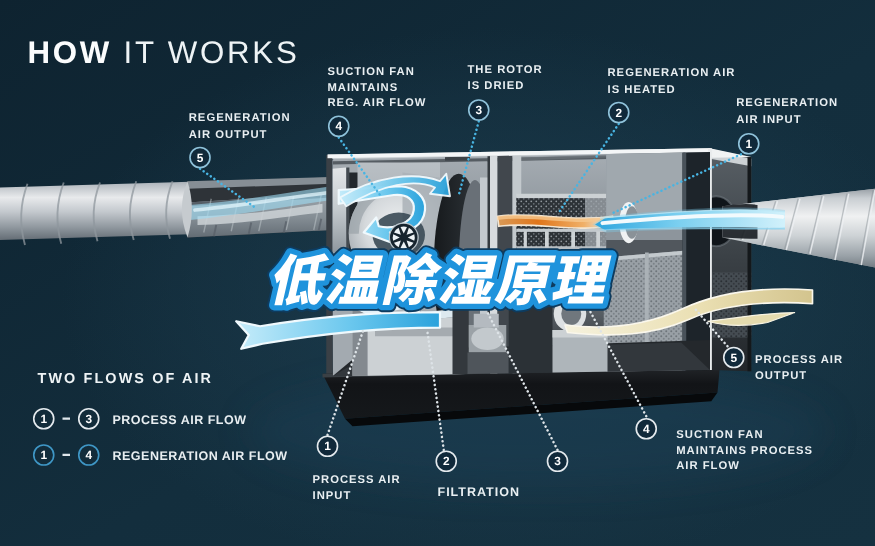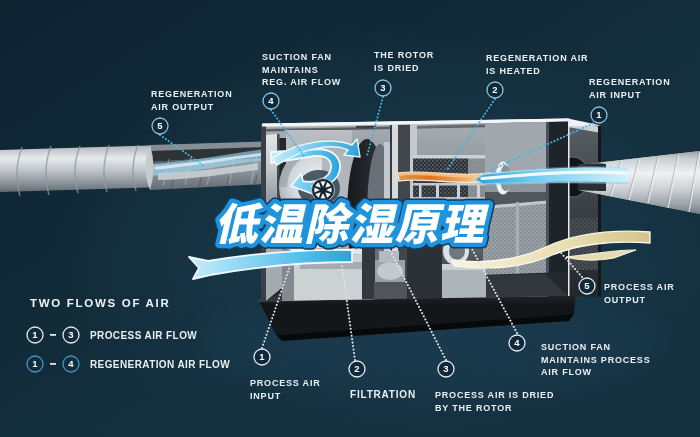--- a/index.html
+++ b/index.html
@@ -343,28 +343,28 @@
 <circle cx="587" cy="286" r="8" fill="#10293a" stroke="#e4eaee" stroke-width="1.3"></circle>
       <text x="587" y="289.3" text-anchor="middle" font-size="9.5" font-weight="bold" fill="#ffffff" font-family="Liberation Sans,sans-serif">5</text>
 
 <g>
 <path d="M232.4 202.8C229.0 209.3 224.1 215.8 219.5 219.9C220.2 221.6 221.1 225.1 221.3 226.7C222.3 225.8 223.2 224.8 224.2 223.7L219.5 244.1H225.6L232.8 212.8C234.7 210.1 236.4 207.3 237.9 204.6ZM239.9 233.8 240.3 235.9 236.6 236.6 239.4 224.4H246.9C245.4 236.4 246.2 243.8 250.9 243.8C252.7 243.8 255.5 242.2 258.4 234.8C257.5 234.3 255.5 232.6 254.8 231.3C253.9 234.5 253.2 236.2 252.7 236.2C251.9 236.2 252.0 231.4 252.9 224.4H259.5L260.9 218.5H253.8C254.3 215.7 254.8 212.8 255.4 209.8C258.2 209.1 260.9 208.4 263.4 207.7L259.6 202.5C253.8 204.5 245.3 206.2 237.5 207.2L237.5 207.3H237.5L230.7 236.4C230.3 238.2 229.3 239.0 228.3 239.4C228.8 240.5 229.2 243.0 229.1 244.4C230.2 243.8 231.9 243.1 239.3 241.3C239.4 240.1 239.8 237.9 240.3 236.2C240.7 238.9 241.1 241.7 241.2 243.7L246.3 242.0C246.1 239.5 245.3 235.4 244.7 232.4ZM247.8 218.5H240.8L242.3 212.1C244.5 211.8 246.8 211.4 249.1 211.0C248.6 213.6 248.1 216.2 247.8 218.5Z M287.4 215.7H297.5L297.1 217.3H287.1ZM288.9 209.4H298.9L298.6 211.0H288.5ZM284.1 204.3 280.0 222.4H302.2L306.4 204.3ZM270.4 207.7C272.8 209.0 276.0 211.1 277.4 212.6L282.2 207.5C280.6 206.1 277.2 204.3 274.9 203.2ZM264.9 219.6C267.3 220.9 270.6 222.9 272.0 224.3L276.6 219.2C275.0 217.8 271.6 216.0 269.1 215.0ZM261.0 239.4 265.5 243.2C268.8 238.9 272.1 234.1 275.2 229.6L271.2 225.8C267.8 230.8 263.8 236.1 261.0 239.4ZM272.0 237.4 270.7 242.9H301.2L302.5 237.4H300.3L303.3 224.4H278.1L275.1 237.4ZM280.7 237.4 282.5 229.6H284.0L282.2 237.4ZM286.8 237.4 288.6 229.6H290.0L288.2 237.4ZM292.8 237.4 294.6 229.6H296.1L294.3 237.4Z M325.9 230.4C324.0 233.3 321.2 236.3 318.6 238.3C319.7 239.1 321.6 240.7 322.4 241.7C325.2 239.3 328.7 235.5 331.1 232.0ZM339.2 232.6C340.6 235.2 342.0 239.0 342.5 241.4L348.1 238.6C347.5 236.2 346.1 232.8 344.5 230.2ZM315.0 228.8 319.4 210.0H321.7C320.6 212.8 319.2 216.2 318.1 218.6C319.2 221.5 318.7 224.2 318.3 226.1C318.0 227.4 317.7 228.2 317.2 228.5C316.9 228.8 316.5 228.9 316.2 228.9ZM341.0 202.0C337.1 207.1 331.1 211.3 325.4 214.0L329.1 206.4L325.5 204.1L324.6 204.3H315.2L306.0 244.0H311.5L315.0 229.1C315.4 230.6 315.2 232.8 314.9 234.2C315.9 234.2 316.8 234.2 317.5 234.1C318.5 233.9 319.4 233.6 320.3 233.1C321.9 232.0 322.9 230.0 323.6 226.9C324.2 224.4 324.6 221.4 323.4 218.0L325.2 214.5C326.3 215.7 327.3 217.5 327.8 218.9L329.1 218.2L328.4 221.3H335.3L334.6 223.9H324.8L323.5 229.6H333.3L331.5 237.7C331.3 238.2 331.1 238.4 330.5 238.4C329.9 238.4 328.1 238.4 326.5 238.3C327.0 239.9 327.3 242.4 327.2 244.0C330.0 244.0 332.2 243.9 334.1 243.0C336.1 242.0 336.9 240.5 337.6 237.8L339.4 229.6H348.8L350.1 223.9H340.8L341.4 221.3H346.4L347.2 217.8L348.5 218.8C349.7 217.1 352.0 215.0 353.8 213.7C351.1 212.4 347.8 210.2 344.4 205.8L345.8 204.0ZM333.0 215.8C335.5 214.2 337.9 212.3 340.2 210.2C341.9 212.6 343.4 214.4 344.9 215.8Z M377.0 215.8H388.7L388.3 217.5H376.6ZM378.5 209.4H390.2L389.8 211.1H378.1ZM373.7 204.3 369.5 222.7H393.4L397.7 204.3ZM360.7 207.8C363.1 209.0 366.1 211.0 367.4 212.5L372.3 207.3C370.8 205.8 367.7 204.1 365.2 203.1ZM355.5 218.6C358.0 220.0 361.0 222.2 362.3 223.8L367.2 218.8C365.8 217.1 362.5 215.2 360.1 214.0ZM351.5 239.4 356.3 243.0C359.3 238.7 362.4 234.0 365.1 229.4L361.0 225.8C357.8 230.8 354.1 236.1 351.5 239.4ZM382.0 223.5 378.8 237.4H377.2L380.4 223.5H374.6L372.6 232.1C372.5 229.8 372.1 227.2 371.5 225.0L366.0 226.7C366.7 229.9 367.0 234.1 366.7 236.9L371.9 235.1L371.3 237.4H362.3L361.0 242.9H391.5L392.8 237.4H384.6L385.1 235.3L388.7 236.6C390.6 234.1 393.2 230.1 395.6 226.5L389.9 224.8C388.8 227.3 387.2 230.3 385.7 232.9L387.8 223.5Z M417.8 223.5H431.1L430.6 225.6H417.3ZM419.2 217.1H432.6L432.1 219.2H418.8ZM426.4 233.6C428.0 236.5 430.3 240.5 431.1 242.9L437.3 239.8C436.2 237.4 433.7 233.6 432.1 231.0ZM412.2 231.1C409.9 233.9 406.5 237.2 403.6 239.3C405.0 240.1 407.1 241.7 408.2 242.7C411.0 240.3 414.9 236.4 417.7 233.1ZM414.1 212.4 410.0 230.3H419.9L418.1 238.0C418.0 238.5 417.8 238.6 417.1 238.6C416.6 238.6 414.5 238.6 413.0 238.6C413.3 240.1 413.6 242.4 413.4 244.2C416.3 244.2 418.7 244.1 420.7 243.2C422.8 242.4 423.6 240.9 424.2 238.2L426.0 230.3H436.1L440.2 212.4H429.1L430.7 210.7L425.1 210.0H443.5L444.8 204.3H407.4L404.4 217.2C402.9 223.9 400.4 233.6 395.4 240.0C396.8 240.6 399.3 242.2 400.3 243.1C405.7 236.1 409.0 224.7 410.7 217.2L412.3 210.0H423.1C422.7 210.8 422.1 211.6 421.5 212.4Z M468.6 217.3H471.9L471.3 219.9H468.0ZM477.2 217.3H480.2L479.5 219.9H476.6ZM470.4 209.7H473.6L473.0 212.3H469.8ZM478.9 209.7H481.9L481.3 212.3H478.3ZM455.3 237.1 454.0 242.8H482.1L483.5 237.1H473.2L474.0 233.9H482.7L484.1 228.2H475.3L476.0 225.3H484.3L489.2 204.4H465.9L461.1 225.3H469.4L468.8 228.2H460.2L458.9 233.9H467.4L466.7 237.1ZM442.2 234.0 442.1 240.4C446.8 239.0 452.6 237.3 457.9 235.6L458.2 229.6L454.0 230.8L455.7 223.3H459.4L460.7 217.5H457.0L458.6 210.8H463.0L464.4 204.9H449.4L448.1 210.8H452.6L451.0 217.5H446.9L445.6 223.3H449.7L447.5 232.6C445.5 233.1 443.7 233.6 442.2 234.0Z" fill="none" stroke="#0e3b5e" stroke-width="11.5" stroke-linejoin="round"></path>
 <path d="M232.4 202.8C229.0 209.3 224.1 215.8 219.5 219.9C220.2 221.6 221.1 225.1 221.3 226.7C222.3 225.8 223.2 224.8 224.2 223.7L219.5 244.1H225.6L232.8 212.8C234.7 210.1 236.4 207.3 237.9 204.6ZM239.9 233.8 240.3 235.9 236.6 236.6 239.4 224.4H246.9C245.4 236.4 246.2 243.8 250.9 243.8C252.7 243.8 255.5 242.2 258.4 234.8C257.5 234.3 255.5 232.6 254.8 231.3C253.9 234.5 253.2 236.2 252.7 236.2C251.9 236.2 252.0 231.4 252.9 224.4H259.5L260.9 218.5H253.8C254.3 215.7 254.8 212.8 255.4 209.8C258.2 209.1 260.9 208.4 263.4 207.7L259.6 202.5C253.8 204.5 245.3 206.2 237.5 207.2L237.5 207.3H237.5L230.7 236.4C230.3 238.2 229.3 239.0 228.3 239.4C228.8 240.5 229.2 243.0 229.1 244.4C230.2 243.8 231.9 243.1 239.3 241.3C239.4 240.1 239.8 237.9 240.3 236.2C240.7 238.9 241.1 241.7 241.2 243.7L246.3 242.0C246.1 239.5 245.3 235.4 244.7 232.4ZM247.8 218.5H240.8L242.3 212.1C244.5 211.8 246.8 211.4 249.1 211.0C248.6 213.6 248.1 216.2 247.8 218.5Z M287.4 215.7H297.5L297.1 217.3H287.1ZM288.9 209.4H298.9L298.6 211.0H288.5ZM284.1 204.3 280.0 222.4H302.2L306.4 204.3ZM270.4 207.7C272.8 209.0 276.0 211.1 277.4 212.6L282.2 207.5C280.6 206.1 277.2 204.3 274.9 203.2ZM264.9 219.6C267.3 220.9 270.6 222.9 272.0 224.3L276.6 219.2C275.0 217.8 271.6 216.0 269.1 215.0ZM261.0 239.4 265.5 243.2C268.8 238.9 272.1 234.1 275.2 229.6L271.2 225.8C267.8 230.8 263.8 236.1 261.0 239.4ZM272.0 237.4 270.7 242.9H301.2L302.5 237.4H300.3L303.3 224.4H278.1L275.1 237.4ZM280.7 237.4 282.5 229.6H284.0L282.2 237.4ZM286.8 237.4 288.6 229.6H290.0L288.2 237.4ZM292.8 237.4 294.6 229.6H296.1L294.3 237.4Z M325.9 230.4C324.0 233.3 321.2 236.3 318.6 238.3C319.7 239.1 321.6 240.7 322.4 241.7C325.2 239.3 328.7 235.5 331.1 232.0ZM339.2 232.6C340.6 235.2 342.0 239.0 342.5 241.4L348.1 238.6C347.5 236.2 346.1 232.8 344.5 230.2ZM315.0 228.8 319.4 210.0H321.7C320.6 212.8 319.2 216.2 318.1 218.6C319.2 221.5 318.7 224.2 318.3 226.1C318.0 227.4 317.7 228.2 317.2 228.5C316.9 228.8 316.5 228.9 316.2 228.9ZM341.0 202.0C337.1 207.1 331.1 211.3 325.4 214.0L329.1 206.4L325.5 204.1L324.6 204.3H315.2L306.0 244.0H311.5L315.0 229.1C315.4 230.6 315.2 232.8 314.9 234.2C315.9 234.2 316.8 234.2 317.5 234.1C318.5 233.9 319.4 233.6 320.3 233.1C321.9 232.0 322.9 230.0 323.6 226.9C324.2 224.4 324.6 221.4 323.4 218.0L325.2 214.5C326.3 215.7 327.3 217.5 327.8 218.9L329.1 218.2L328.4 221.3H335.3L334.6 223.9H324.8L323.5 229.6H333.3L331.5 237.7C331.3 238.2 331.1 238.4 330.5 238.4C329.9 238.4 328.1 238.4 326.5 238.3C327.0 239.9 327.3 242.4 327.2 244.0C330.0 244.0 332.2 243.9 334.1 243.0C336.1 242.0 336.9 240.5 337.6 237.8L339.4 229.6H348.8L350.1 223.9H340.8L341.4 221.3H346.4L347.2 217.8L348.5 218.8C349.7 217.1 352.0 215.0 353.8 213.7C351.1 212.4 347.8 210.2 344.4 205.8L345.8 204.0ZM333.0 215.8C335.5 214.2 337.9 212.3 340.2 210.2C341.9 212.6 343.4 214.4 344.9 215.8Z M377.0 215.8H388.7L388.3 217.5H376.6ZM378.5 209.4H390.2L389.8 211.1H378.1ZM373.7 204.3 369.5 222.7H393.4L397.7 204.3ZM360.7 207.8C363.1 209.0 366.1 211.0 367.4 212.5L372.3 207.3C370.8 205.8 367.7 204.1 365.2 203.1ZM355.5 218.6C358.0 220.0 361.0 222.2 362.3 223.8L367.2 218.8C365.8 217.1 362.5 215.2 360.1 214.0ZM351.5 239.4 356.3 243.0C359.3 238.7 362.4 234.0 365.1 229.4L361.0 225.8C357.8 230.8 354.1 236.1 351.5 239.4ZM382.0 223.5 378.8 237.4H377.2L380.4 223.5H374.6L372.6 232.1C372.5 229.8 372.1 227.2 371.5 225.0L366.0 226.7C366.7 229.9 367.0 234.1 366.7 236.9L371.9 235.1L371.3 237.4H362.3L361.0 242.9H391.5L392.8 237.4H384.6L385.1 235.3L388.7 236.6C390.6 234.1 393.2 230.1 395.6 226.5L389.9 224.8C388.8 227.3 387.2 230.3 385.7 232.9L387.8 223.5Z M417.8 223.5H431.1L430.6 225.6H417.3ZM419.2 217.1H432.6L432.1 219.2H418.8ZM426.4 233.6C428.0 236.5 430.3 240.5 431.1 242.9L437.3 239.8C436.2 237.4 433.7 233.6 432.1 231.0ZM412.2 231.1C409.9 233.9 406.5 237.2 403.6 239.3C405.0 240.1 407.1 241.7 408.2 242.7C411.0 240.3 414.9 236.4 417.7 233.1ZM414.1 212.4 410.0 230.3H419.9L418.1 238.0C418.0 238.5 417.8 238.6 417.1 238.6C416.6 238.6 414.5 238.6 413.0 238.6C413.3 240.1 413.6 242.4 413.4 244.2C416.3 244.2 418.7 244.1 420.7 243.2C422.8 242.4 423.6 240.9 424.2 238.2L426.0 230.3H436.1L440.2 212.4H429.1L430.7 210.7L425.1 210.0H443.5L444.8 204.3H407.4L404.4 217.2C402.9 223.9 400.4 233.6 395.4 240.0C396.8 240.6 399.3 242.2 400.3 243.1C405.7 236.1 409.0 224.7 410.7 217.2L412.3 210.0H423.1C422.7 210.8 422.1 211.6 421.5 212.4Z M468.6 217.3H471.9L471.3 219.9H468.0ZM477.2 217.3H480.2L479.5 219.9H476.6ZM470.4 209.7H473.6L473.0 212.3H469.8ZM478.9 209.7H481.9L481.3 212.3H478.3ZM455.3 237.1 454.0 242.8H482.1L483.5 237.1H473.2L474.0 233.9H482.7L484.1 228.2H475.3L476.0 225.3H484.3L489.2 204.4H465.9L461.1 225.3H469.4L468.8 228.2H460.2L458.9 233.9H467.4L466.7 237.1ZM442.2 234.0 442.1 240.4C446.8 239.0 452.6 237.3 457.9 235.6L458.2 229.6L454.0 230.8L455.7 223.3H459.4L460.7 217.5H457.0L458.6 210.8H463.0L464.4 204.9H449.4L448.1 210.8H452.6L451.0 217.5H446.9L445.6 223.3H449.7L447.5 232.6C445.5 233.1 443.7 233.6 442.2 234.0Z" fill="none" stroke="#1f93dc" stroke-width="8.5" stroke-linejoin="round"></path>
 <path d="M232.4 202.8C229.0 209.3 224.1 215.8 219.5 219.9C220.2 221.6 221.1 225.1 221.3 226.7C222.3 225.8 223.2 224.8 224.2 223.7L219.5 244.1H225.6L232.8 212.8C234.7 210.1 236.4 207.3 237.9 204.6ZM239.9 233.8 240.3 235.9 236.6 236.6 239.4 224.4H246.9C245.4 236.4 246.2 243.8 250.9 243.8C252.7 243.8 255.5 242.2 258.4 234.8C257.5 234.3 255.5 232.6 254.8 231.3C253.9 234.5 253.2 236.2 252.7 236.2C251.9 236.2 252.0 231.4 252.9 224.4H259.5L260.9 218.5H253.8C254.3 215.7 254.8 212.8 255.4 209.8C258.2 209.1 260.9 208.4 263.4 207.7L259.6 202.5C253.8 204.5 245.3 206.2 237.5 207.2L237.5 207.3H237.5L230.7 236.4C230.3 238.2 229.3 239.0 228.3 239.4C228.8 240.5 229.2 243.0 229.1 244.4C230.2 243.8 231.9 243.1 239.3 241.3C239.4 240.1 239.8 237.9 240.3 236.2C240.7 238.9 241.1 241.7 241.2 243.7L246.3 242.0C246.1 239.5 245.3 235.4 244.7 232.4ZM247.8 218.5H240.8L242.3 212.1C244.5 211.8 246.8 211.4 249.1 211.0C248.6 213.6 248.1 216.2 247.8 218.5Z M287.4 215.7H297.5L297.1 217.3H287.1ZM288.9 209.4H298.9L298.6 211.0H288.5ZM284.1 204.3 280.0 222.4H302.2L306.4 204.3ZM270.4 207.7C272.8 209.0 276.0 211.1 277.4 212.6L282.2 207.5C280.6 206.1 277.2 204.3 274.9 203.2ZM264.9 219.6C267.3 220.9 270.6 222.9 272.0 224.3L276.6 219.2C275.0 217.8 271.6 216.0 269.1 215.0ZM261.0 239.4 265.5 243.2C268.8 238.9 272.1 234.1 275.2 229.6L271.2 225.8C267.8 230.8 263.8 236.1 261.0 239.4ZM272.0 237.4 270.7 242.9H301.2L302.5 237.4H300.3L303.3 224.4H278.1L275.1 237.4ZM280.7 237.4 282.5 229.6H284.0L282.2 237.4ZM286.8 237.4 288.6 229.6H290.0L288.2 237.4ZM292.8 237.4 294.6 229.6H296.1L294.3 237.4Z M325.9 230.4C324.0 233.3 321.2 236.3 318.6 238.3C319.7 239.1 321.6 240.7 322.4 241.7C325.2 239.3 328.7 235.5 331.1 232.0ZM339.2 232.6C340.6 235.2 342.0 239.0 342.5 241.4L348.1 238.6C347.5 236.2 346.1 232.8 344.5 230.2ZM315.0 228.8 319.4 210.0H321.7C320.6 212.8 319.2 216.2 318.1 218.6C319.2 221.5 318.7 224.2 318.3 226.1C318.0 227.4 317.7 228.2 317.2 228.5C316.9 228.8 316.5 228.9 316.2 228.9ZM341.0 202.0C337.1 207.1 331.1 211.3 325.4 214.0L329.1 206.4L325.5 204.1L324.6 204.3H315.2L306.0 244.0H311.5L315.0 229.1C315.4 230.6 315.2 232.8 314.9 234.2C315.9 234.2 316.8 234.2 317.5 234.1C318.5 233.9 319.4 233.6 320.3 233.1C321.9 232.0 322.9 230.0 323.6 226.9C324.2 224.4 324.6 221.4 323.4 218.0L325.2 214.5C326.3 215.7 327.3 217.5 327.8 218.9L329.1 218.2L328.4 221.3H335.3L334.6 223.9H324.8L323.5 229.6H333.3L331.5 237.7C331.3 238.2 331.1 238.4 330.5 238.4C329.9 238.4 328.1 238.4 326.5 238.3C327.0 239.9 327.3 242.4 327.2 244.0C330.0 244.0 332.2 243.9 334.1 243.0C336.1 242.0 336.9 240.5 337.6 237.8L339.4 229.6H348.8L350.1 223.9H340.8L341.4 221.3H346.4L347.2 217.8L348.5 218.8C349.7 217.1 352.0 215.0 353.8 213.7C351.1 212.4 347.8 210.2 344.4 205.8L345.8 204.0ZM333.0 215.8C335.5 214.2 337.9 212.3 340.2 210.2C341.9 212.6 343.4 214.4 344.9 215.8Z M377.0 215.8H388.7L388.3 217.5H376.6ZM378.5 209.4H390.2L389.8 211.1H378.1ZM373.7 204.3 369.5 222.7H393.4L397.7 204.3ZM360.7 207.8C363.1 209.0 366.1 211.0 367.4 212.5L372.3 207.3C370.8 205.8 367.7 204.1 365.2 203.1ZM355.5 218.6C358.0 220.0 361.0 222.2 362.3 223.8L367.2 218.8C365.8 217.1 362.5 215.2 360.1 214.0ZM351.5 239.4 356.3 243.0C359.3 238.7 362.4 234.0 365.1 229.4L361.0 225.8C357.8 230.8 354.1 236.1 351.5 239.4ZM382.0 223.5 378.8 237.4H377.2L380.4 223.5H374.6L372.6 232.1C372.5 229.8 372.1 227.2 371.5 225.0L366.0 226.7C366.7 229.9 367.0 234.1 366.7 236.9L371.9 235.1L371.3 237.4H362.3L361.0 242.9H391.5L392.8 237.4H384.6L385.1 235.3L388.7 236.6C390.6 234.1 393.2 230.1 395.6 226.5L389.9 224.8C388.8 227.3 387.2 230.3 385.7 232.9L387.8 223.5Z M417.8 223.5H431.1L430.6 225.6H417.3ZM419.2 217.1H432.6L432.1 219.2H418.8ZM426.4 233.6C428.0 236.5 430.3 240.5 431.1 242.9L437.3 239.8C436.2 237.4 433.7 233.6 432.1 231.0ZM412.2 231.1C409.9 233.9 406.5 237.2 403.6 239.3C405.0 240.1 407.1 241.7 408.2 242.7C411.0 240.3 414.9 236.4 417.7 233.1ZM414.1 212.4 410.0 230.3H419.9L418.1 238.0C418.0 238.5 417.8 238.6 417.1 238.6C416.6 238.6 414.5 238.6 413.0 238.6C413.3 240.1 413.6 242.4 413.4 244.2C416.3 244.2 418.7 244.1 420.7 243.2C422.8 242.4 423.6 240.9 424.2 238.2L426.0 230.3H436.1L440.2 212.4H429.1L430.7 210.7L425.1 210.0H443.5L444.8 204.3H407.4L404.4 217.2C402.9 223.9 400.4 233.6 395.4 240.0C396.8 240.6 399.3 242.2 400.3 243.1C405.7 236.1 409.0 224.7 410.7 217.2L412.3 210.0H423.1C422.7 210.8 422.1 211.6 421.5 212.4Z M468.6 217.3H471.9L471.3 219.9H468.0ZM477.2 217.3H480.2L479.5 219.9H476.6ZM470.4 209.7H473.6L473.0 212.3H469.8ZM478.9 209.7H481.9L481.3 212.3H478.3ZM455.3 237.1 454.0 242.8H482.1L483.5 237.1H473.2L474.0 233.9H482.7L484.1 228.2H475.3L476.0 225.3H484.3L489.2 204.4H465.9L461.1 225.3H469.4L468.8 228.2H460.2L458.9 233.9H467.4L466.7 237.1ZM442.2 234.0 442.1 240.4C446.8 239.0 452.6 237.3 457.9 235.6L458.2 229.6L454.0 230.8L455.7 223.3H459.4L460.7 217.5H457.0L458.6 210.8H463.0L464.4 204.9H449.4L448.1 210.8H452.6L451.0 217.5H446.9L445.6 223.3H449.7L447.5 232.6C445.5 233.1 443.7 233.6 442.2 234.0Z" fill="#ffffff"></path>
 </g>
 </svg>
 
+<div style="position:absolute;left:22px;top:28px;font-size:25px;color:#fbfcfd;letter-spacing:2.2px;font-weight:bold;">HOW<span style="font-weight:normal;color:#eef3f5;"> IT WORKS</span></div>
 <div style="position:absolute;font-size:9px;font-weight:bold;color:#e9eff2;letter-spacing:0.8px;line-height:12.5px;left:151px;top:88px;">REGENERATION<br>AIR OUTPUT</div>
 <div style="position:absolute;font-size:9px;font-weight:bold;color:#e9eff2;letter-spacing:0.8px;line-height:12.5px;left:262px;top:51px;">SUCTION FAN<br>MAINTAINS<br>REG. AIR FLOW</div>
 <div style="position:absolute;font-size:9px;font-weight:bold;color:#e9eff2;letter-spacing:0.8px;line-height:12.5px;left:486px;top:52px;">REGENERATION AIR<br>IS HEATED</div>
 <div style="position:absolute;font-size:9px;font-weight:bold;color:#e9eff2;letter-spacing:0.8px;line-height:12.5px;left:374px;top:49px;">THE ROTOR<br>IS DRIED</div>
 <div style="position:absolute;font-size:9px;font-weight:bold;color:#e9eff2;letter-spacing:0.8px;line-height:12.5px;left:589px;top:76px;">REGENERATION<br>AIR INPUT</div>
 <div style="position:absolute;font-size:9px;font-weight:bold;color:#e9eff2;letter-spacing:0.8px;line-height:12.5px;left:250px;top:377px;">PROCESS AIR<br>INPUT</div>
 <div style="position:absolute;font-size:10px;font-weight:bold;color:#e9eff2;letter-spacing:0.8px;line-height:12.5px;left:350px;top:389px;">FILTRATION</div>
-<div style="position:absolute;font-size:9px;font-weight:bold;color:#e9eff2;letter-spacing:0.8px;line-height:12.5px;left:435px;top:389px;">PROCESS AIR IS DRIED<br>BY THE ROTOR</div>
 <div style="position:absolute;font-size:9px;font-weight:bold;color:#e9eff2;letter-spacing:0.8px;line-height:12.5px;left:541px;top:341px;">SUCTION FAN<br>MAINTAINS PROCESS<br>AIR FLOW</div>
 <div style="position:absolute;font-size:9px;font-weight:bold;color:#e9eff2;letter-spacing:0.8px;line-height:12.5px;left:604px;top:281px;">PROCESS AIR<br>OUTPUT</div>
 
 <div style="position:absolute;left:30px;top:297px;font-size:11.5px;font-weight:bold;color:#eef3f5;letter-spacing:1.7px;">TWO FLOWS OF AIR</div>
 <svg style="position:absolute;left:0;top:0;" width="700" height="437" viewBox="0 0 700 437">
 <circle cx="35" cy="335" r="8" fill="none" stroke="#e4eaee" stroke-width="1.3"></circle>
       <text x="35" y="338.3" text-anchor="middle" font-size="9.5" font-weight="bold" fill="#ffffff" font-family="Liberation Sans,sans-serif">1</text>
 <rect x="50" y="334" width="6" height="1.8" fill="#dfe7ec"></rect>
 <circle cx="71" cy="335" r="8" fill="none" stroke="#e4eaee" stroke-width="1.3"></circle>
       <text x="71" y="338.3" text-anchor="middle" font-size="9.5" font-weight="bold" fill="#ffffff" font-family="Liberation Sans,sans-serif">3</text>

